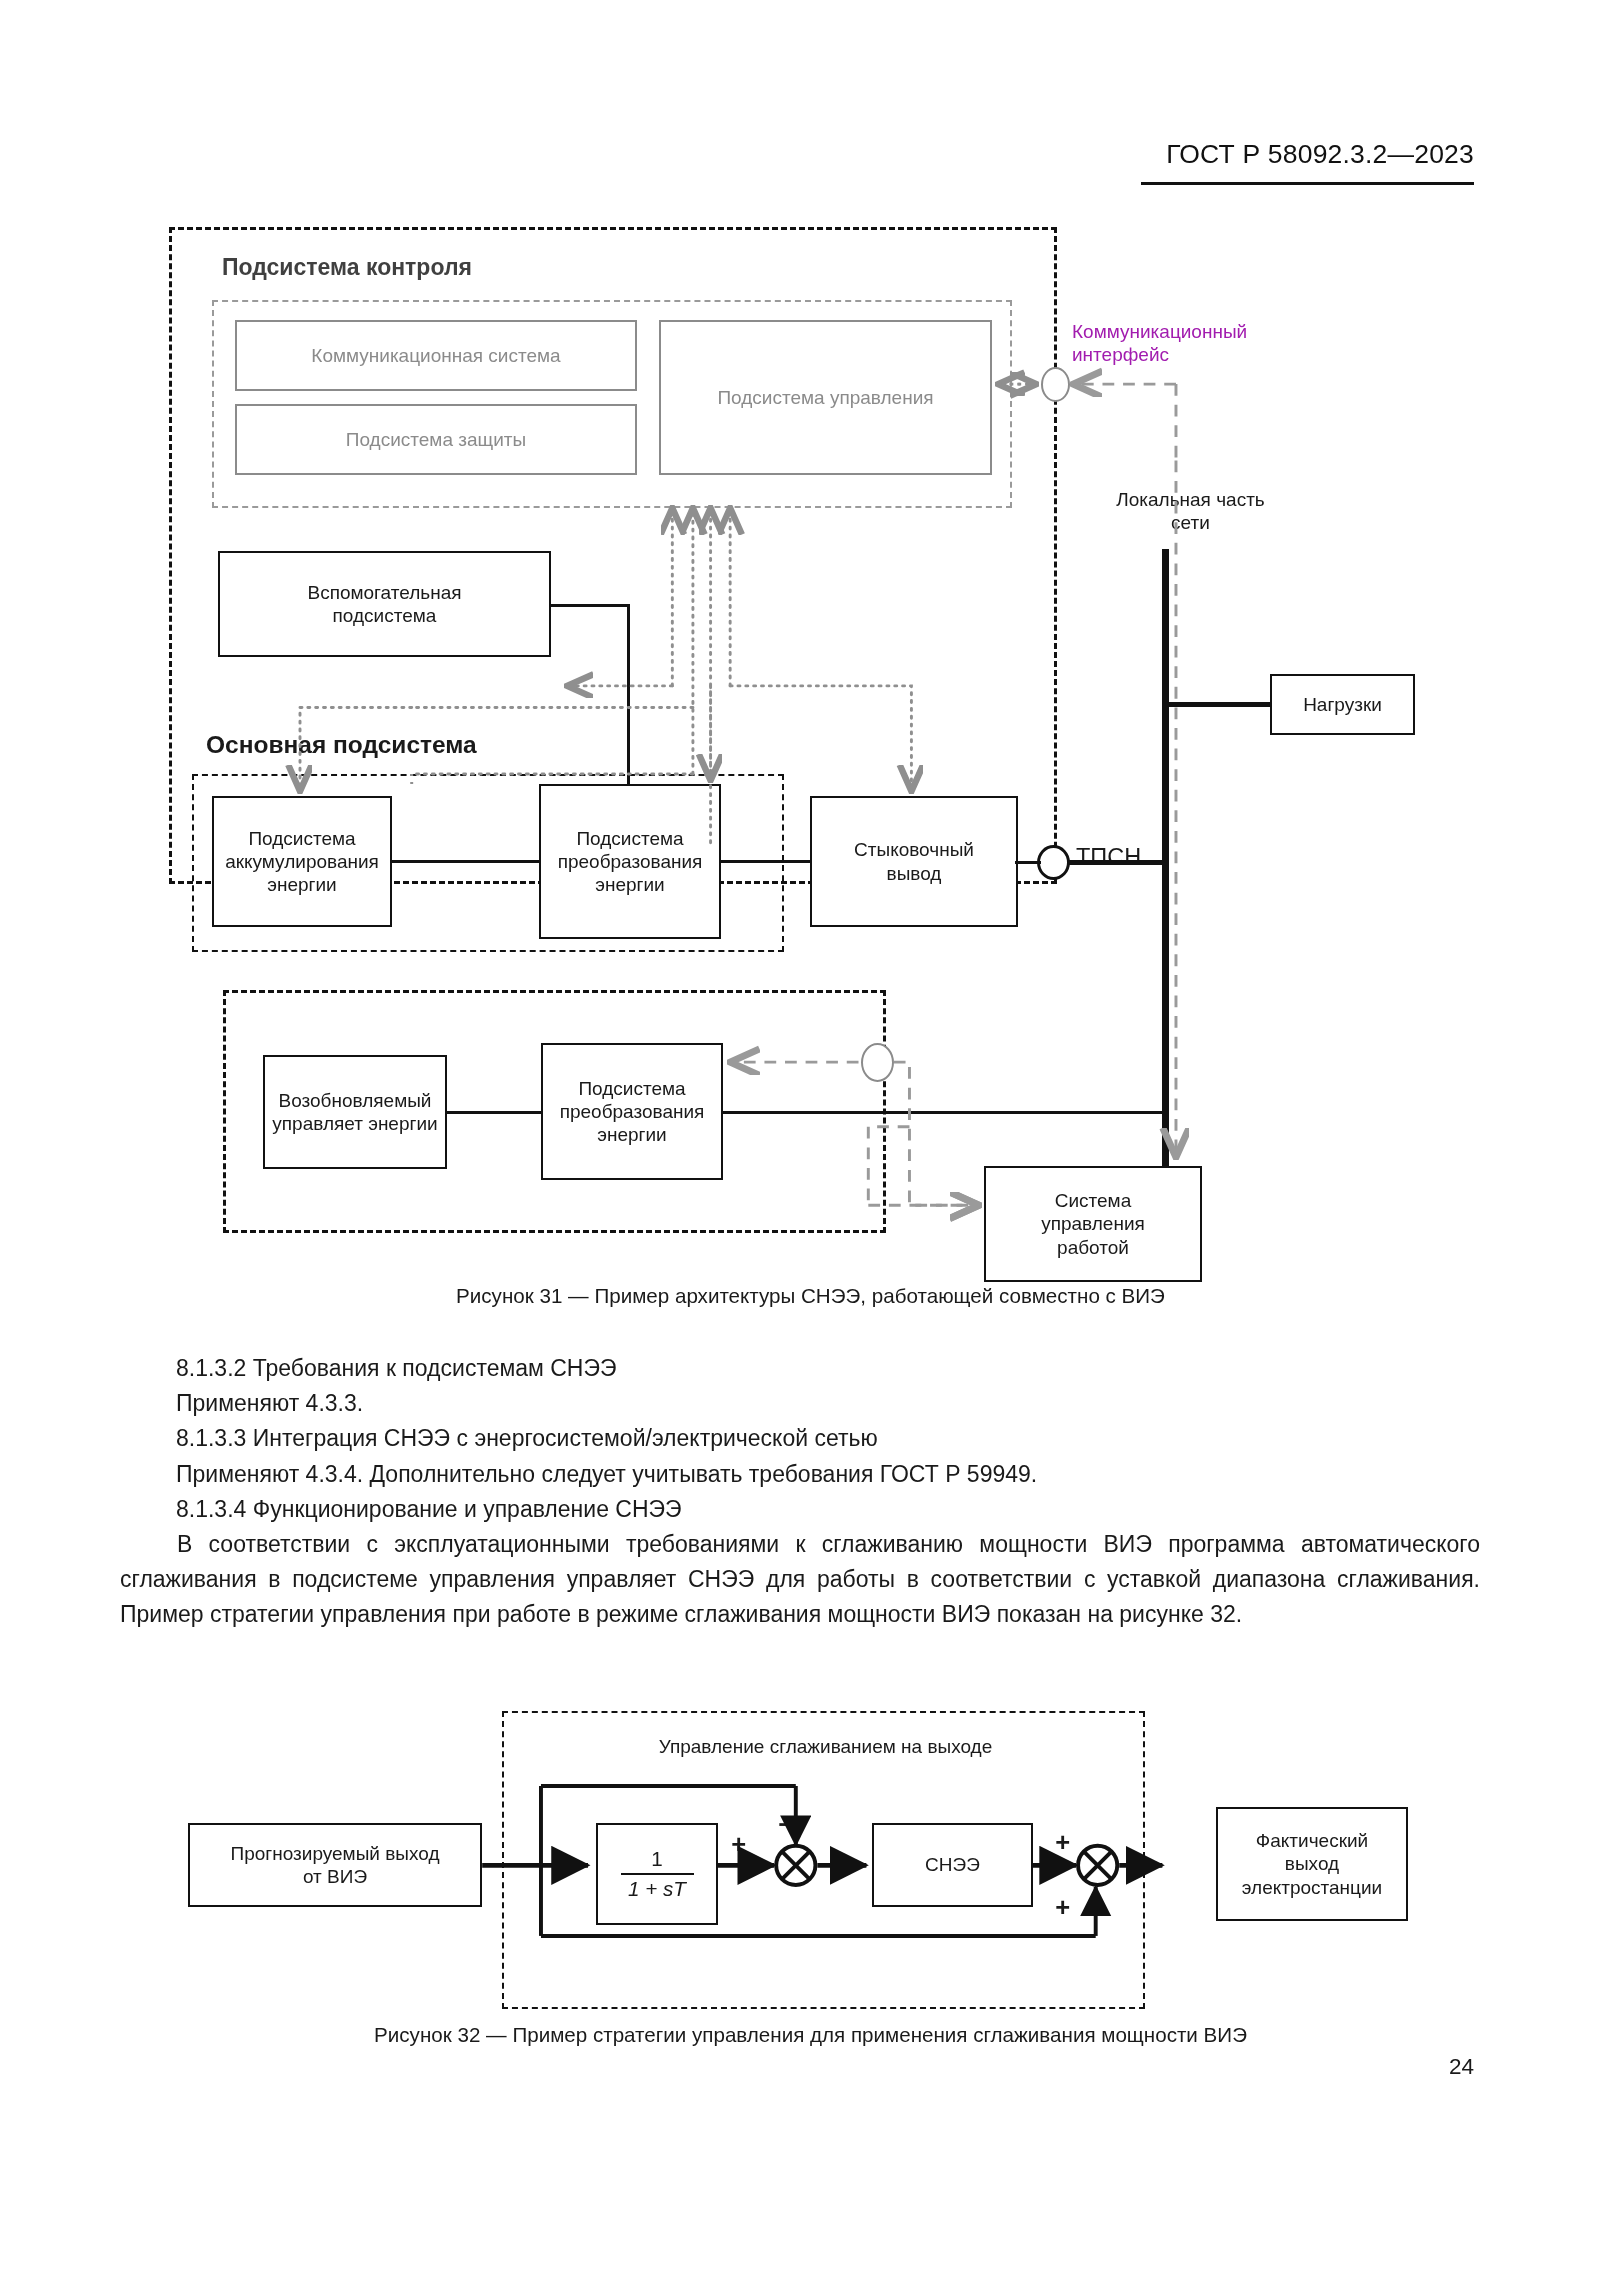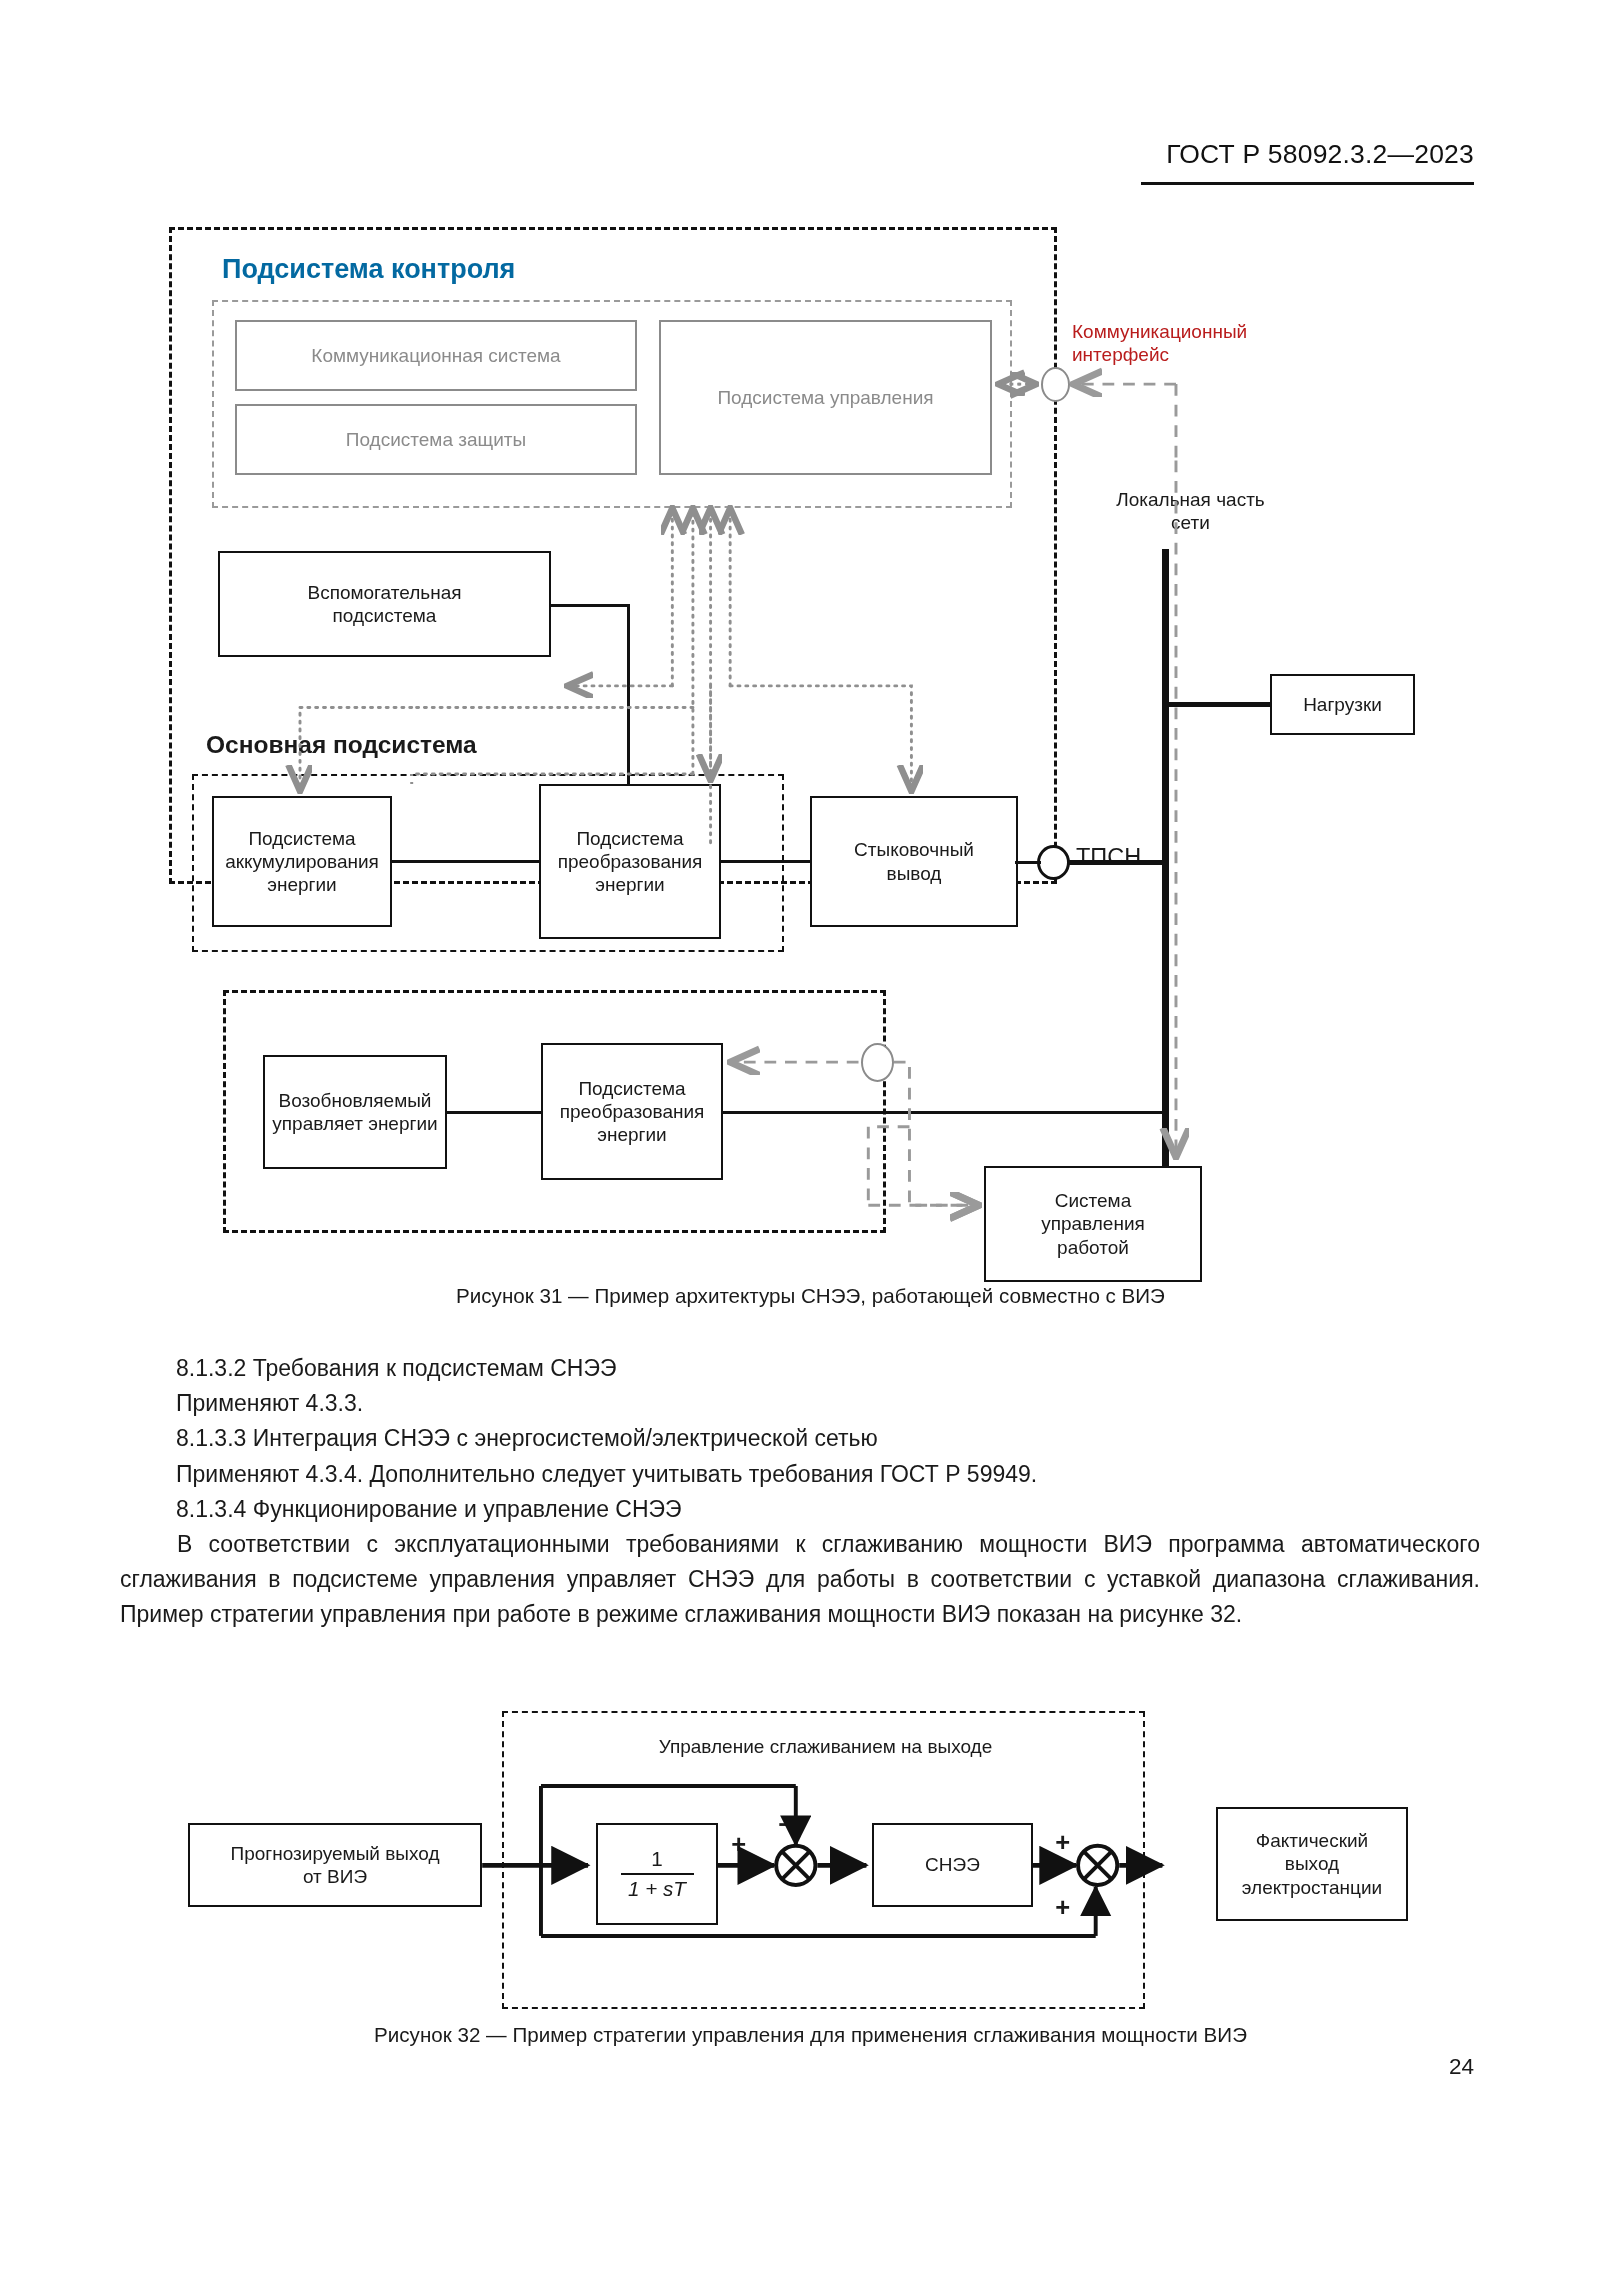--- a/index.html
+++ b/index.html
@@ -39,23 +39,23 @@
   }
   .dash-blk{
     position:absolute;box-sizing:border-box;
     border:3.4px dashed #111;background:transparent;
   }
   .dash-gry{
     position:absolute;box-sizing:border-box;
     border:2.5px dashed #9a9a9a;background:transparent;
   }
   .lbl{position:absolute;font-size:19px;line-height:1.22;color:#1a1a1a;text-align:center;}
-  .lbl.grey{color:#b91c1c;}
+  .lbl.grey{color:#a21caf;}
   .lbl.big{font-size:24.5px;font-weight:bold;}
-  .lbl.bigGrey{font-size:27px;font-weight:bold;color:#0369a1;}
+  .lbl.bigGrey{font-size:23px;font-weight:bold;color:#404040;}
 
   
   .lh{position:absolute;background:#111;height:2.9px;}
   .lv{position:absolute;background:#111;width:2.9px;}
   .lh.fat{height:4.9px;}
   .lv.bus{width:5.9px;background:#111;}
 
   
   .circ{
     position:absolute;box-sizing:border-box;border-radius:50%;

